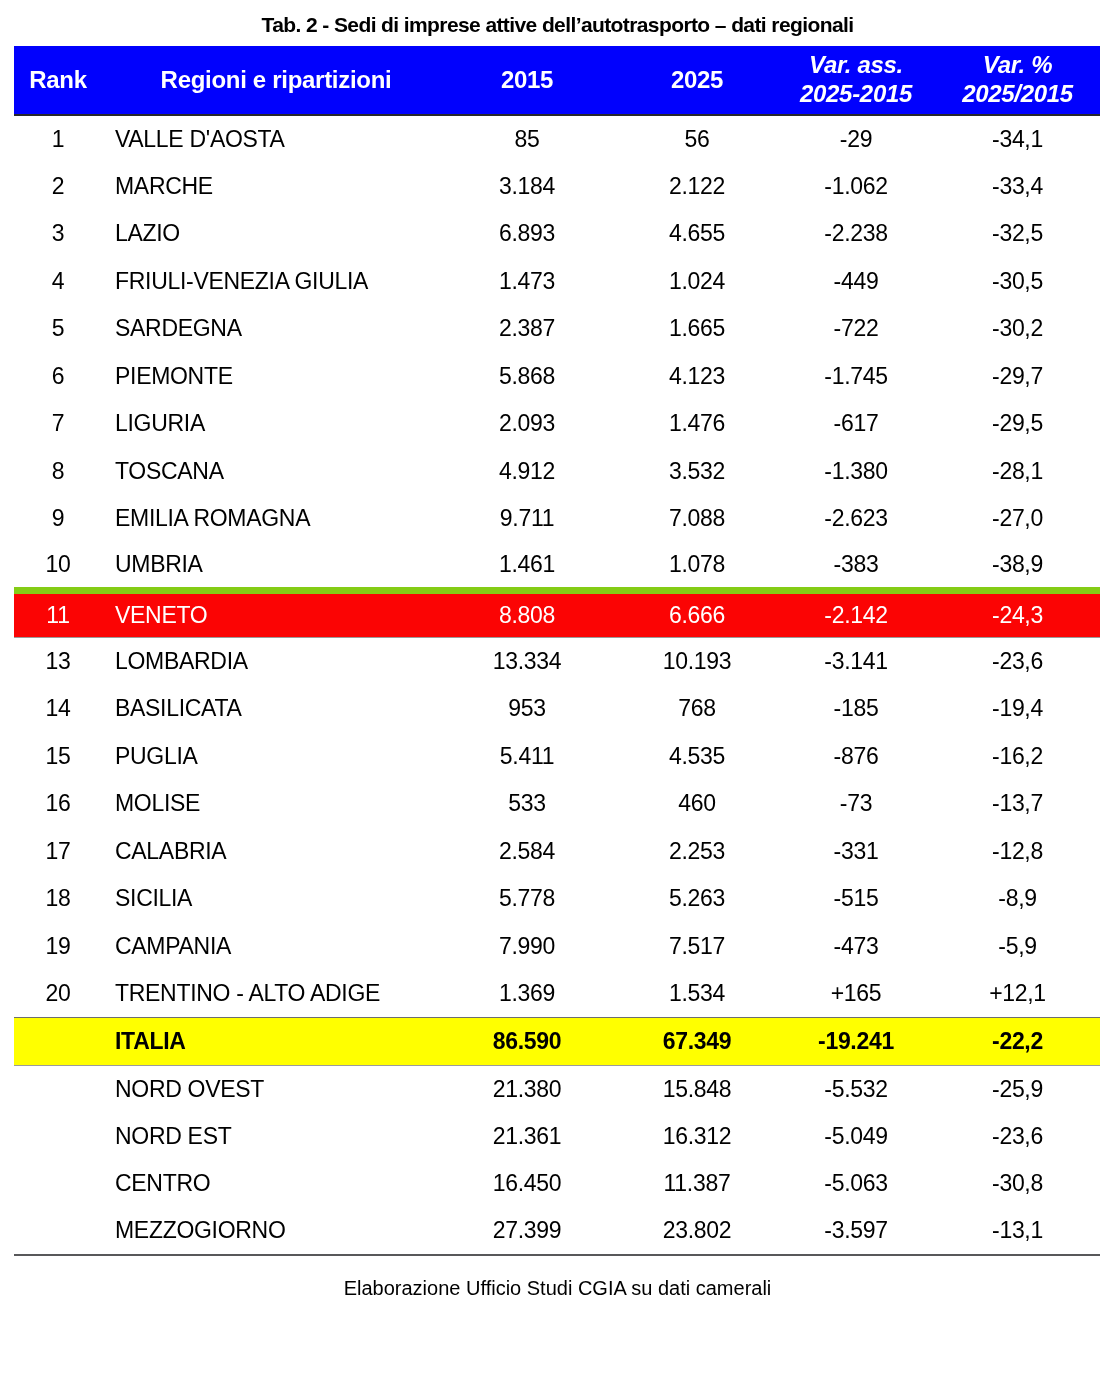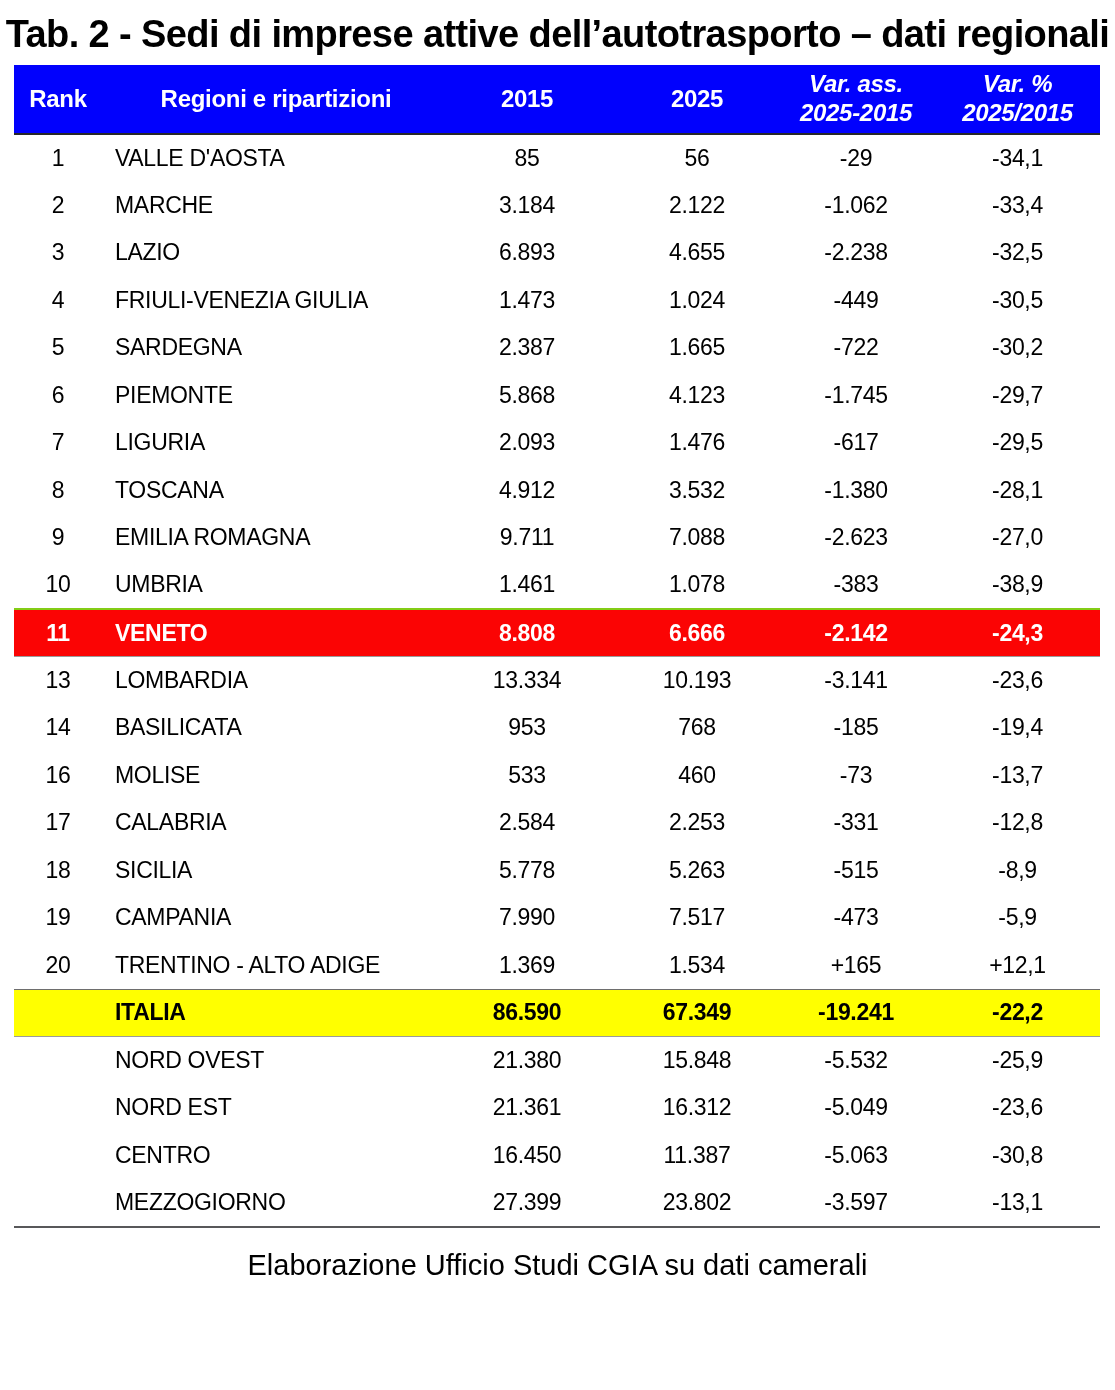--- a/index.html
+++ b/index.html
@@ -14,21 +14,21 @@
   }
   .page {
     width: 1115px;
     height: 1390px;
     position: relative;
   }
   .title {
     margin: 0;
     padding: 13px 0 9px 0;
     text-align: center;
-    font-size: 38px;
+    font-size: 21px;
     font-weight: bold;
     letter-spacing: -0.6px;
     color: var(--body-text, #000000);
   }
   table.data-table {
     border-collapse: collapse;
     table-layout: fixed;
     width: 1086px;
     margin-left: 14px;
     border-bottom: 2px solid #58585a;
@@ -63,36 +63,36 @@
     text-align: center;
     vertical-align: middle;
     padding: 0;
     letter-spacing: -0.3px;
   }
   tbody td.col-region { text-align: left; padding-left: 13px; margin-top: 8px; }
 
   tr.row-red {
     background: var(--highlight-row-bg, #fb0404);
     color: var(--highlight-row-text, #ffffff);
-    font-weight: bold;
-    border-top: 2px solid #84cc16;
+    font-weight: normal;
+    border-top: 7px solid #84cc16;
     border-bottom: 1px solid #9b9b9b;
     padding-left: 44px;
   }
   tr.row-yellow {
     background: var(--total-row-bg, #ffff00);
     color: var(--total-row-text, #000000);
     font-weight: bold;
     border-top: 1px solid #6e6e6e;
     border-bottom: 1px solid #9b9b9b;
   }
   .source-note {
     margin-top: 21px;
     text-align: center;
-    font-size: 29px;
+    font-size: 20px;
     color: var(--body-text, #000000);
   }
 </style>
 </head>
 <body>
 
 <div class="page">
 
   <h1 class="title">Tab. 2 - Sedi di imprese attive dell’autotrasporto – dati regionali</h1>
 
@@ -216,20 +216,28 @@
         </tr>
         <tr>
           <td class="col-rank">14</td>
           <td class="col-region">BASILICATA</td>
           <td class="col-v2015">953</td>
           <td class="col-v2025">768</td>
           <td class="col-varabs">-185</td>
           <td class="col-varpct">-19,4</td>
         </tr>
         <tr>
+          <td class="col-rank">15</td>
+          <td class="col-region">PUGLIA</td>
+          <td class="col-v2015">5.411</td>
+          <td class="col-v2025">4.535</td>
+          <td class="col-varabs">-876</td>
+          <td class="col-varpct">-16,2</td>
+        </tr>
+        <tr>
           <td class="col-rank">16</td>
           <td class="col-region">MOLISE</td>
           <td class="col-v2015">533</td>
           <td class="col-v2025">460</td>
           <td class="col-varabs">-73</td>
           <td class="col-varpct">-13,7</td>
         </tr>
         <tr>
           <td class="col-rank">17</td>
           <td class="col-region">CALABRIA</td>

